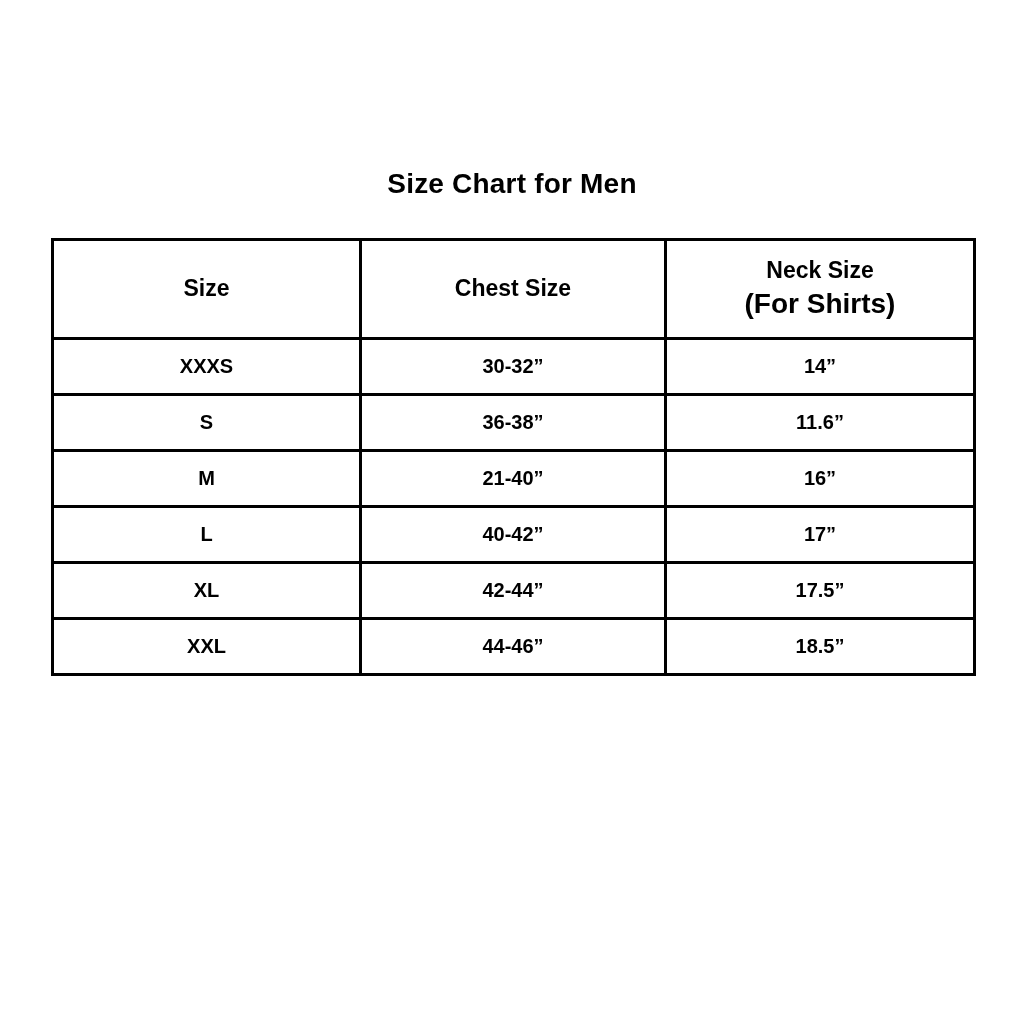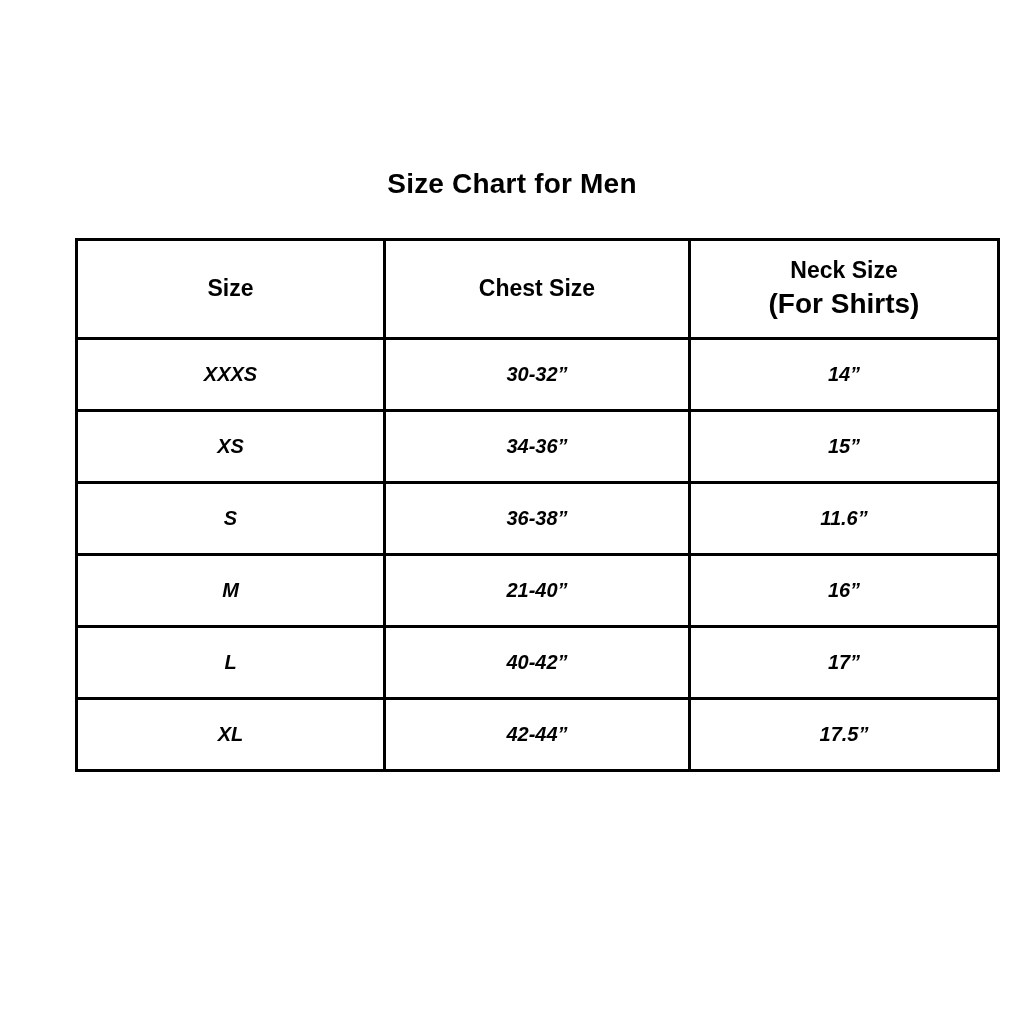--- a/index.html
+++ b/index.html
@@ -33,21 +33,20 @@
   .table-wrap {
     position: absolute;
     top: 238px;
     left: 51px;
     width: 922px;
   }
   table.size-table {
     border-collapse: collapse;
     table-layout: fixed;
     width: 922px;
-    margin-left: 24px;
   }
   table.size-table col.c1 { width: 308px; }
   table.size-table col.c2 { width: 305px; }
   table.size-table col.c3 { width: 309px; }
 
   table.size-table th,
   table.size-table td {
     border: 3px solid #000000;
     text-align: center;
     font-weight: bold;
@@ -56,23 +55,22 @@
   table.size-table thead th {
     font-size: 23px;
     height: 96px;
     line-height: 1.28;
     padding: 0 6px;
     vertical-align: middle;
   }
   table.size-table tbody td {
     font-size: 20px;
     height: 53px;
-    padding: 8px 6px;
+    padding: 0 6px;
     vertical-align: middle;
-    font-style: italic;
   }
   .sub-line {
     display: block;
     font-size: 28px;
     font-weight: bold;
   }
 </style>
 </head>
 <body>
 
@@ -101,41 +99,41 @@
           </th>
         </tr>
       </thead>
       <tbody>
         <tr>
           <td>XXXS</td>
           <td>30-32”</td>
           <td>14”</td>
         </tr>
         <tr>
-          <td>XS</td>
-          <td>34-36”</td>
-          <td>15”</td>
-        </tr>
-        <tr>
           <td>S</td>
           <td>36-38”</td>
           <td>11.6”</td>
         </tr>
         <tr>
           <td>M</td>
           <td>21-40”</td>
           <td>16”</td>
         </tr>
         <tr>
           <td>L</td>
           <td>40-42”</td>
           <td>17”</td>
         </tr>
         <tr>
           <td>XL</td>
           <td>42-44”</td>
           <td>17.5”</td>
         </tr>
+        <tr>
+          <td>XXL</td>
+          <td>44-46”</td>
+          <td>18.5”</td>
+        </tr>
       </tbody>
     </table>
   </div>
 
 </div>
 
 </body></html>

